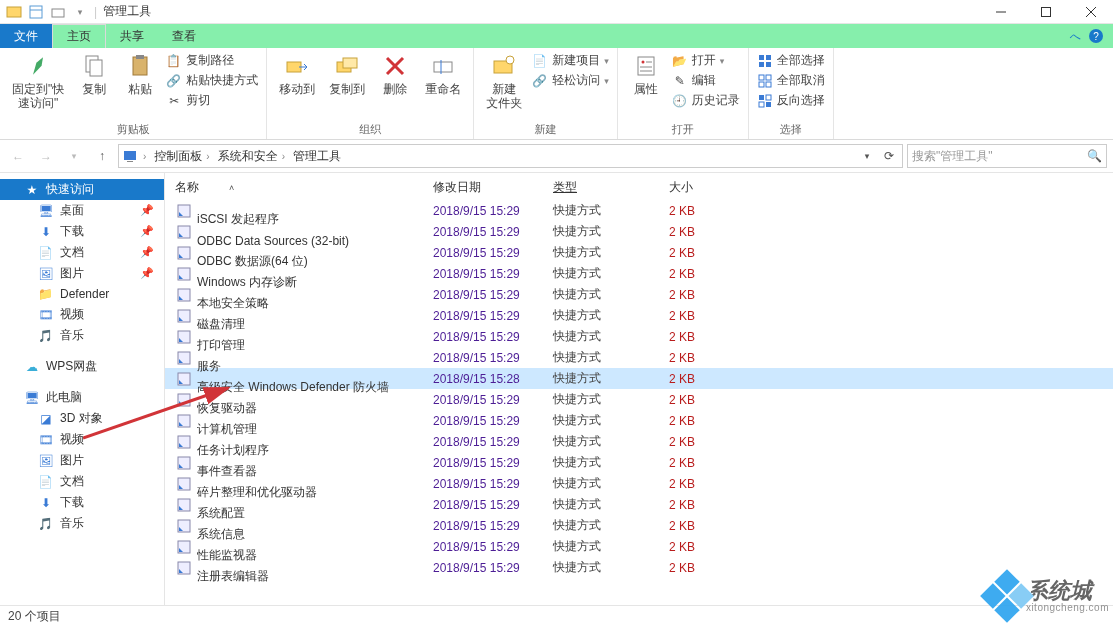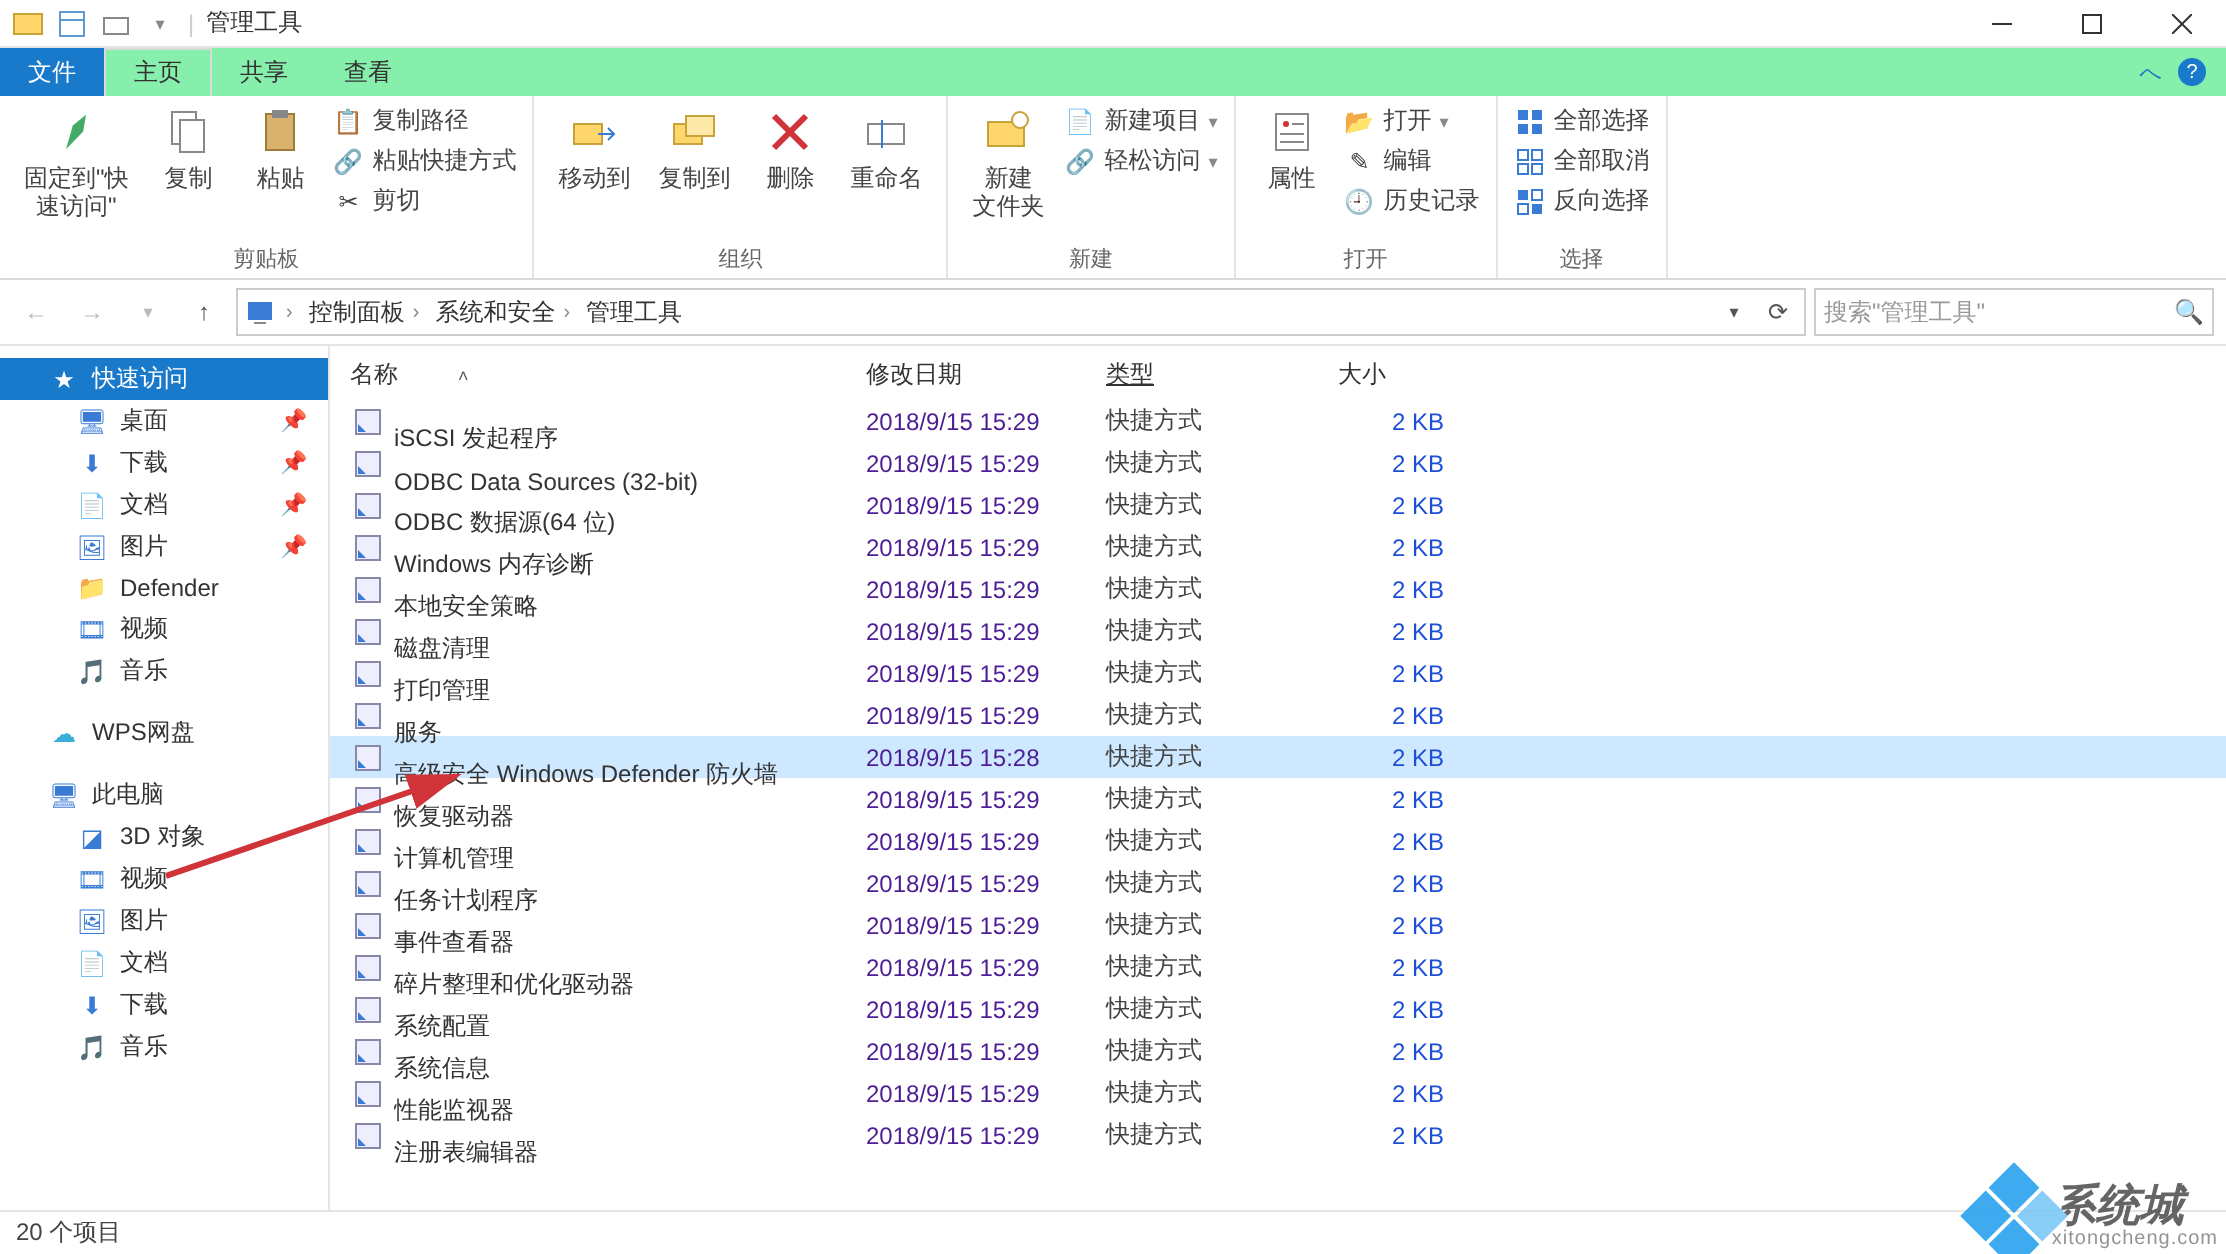--- a/index.html
+++ b/index.html
@@ -61,29 +61,29 @@
 .col-type { width: 116px; text-decoration: underline; }
 .col-size { width: 80px; }
 .sort-caret { font-size: 9px; color: #555; }
 .rows { }
 .row { display: flex; align-items: center; padding: 1px 10px; color: #333; height: 21px; }
 .row.sel { background: #cde8ff; }
 .row .ricon { width: 18px; height: 16px; display:flex; align-items:center; justify-content:center; margin-right: 4px; }
 .row .rname { width: 236px; white-space: nowrap; overflow: hidden; margin-top: 18px; }
 .row .rdate { width: 120px; color: #4c1d95; }
 .row .rtype { width: 116px; color: #444; }
-.row .rsize { width: 80px; color: #1d4ed8; text-align: center; }
+.row .rsize { width: 80px; color: #b91c1c; text-align: left; }
 
 .statusbar { height: 22px; border-top: 1px solid #e5e5e5; display: flex; align-items: center; padding: 0 8px; color: #444; background: #fff; }
 
 
 .arrow-annot { position: absolute; left: 83px; top: 363px; pointer-events: none; }
 
 
-.watermark { position: absolute; right: 4px; bottom: 0; display: flex; align-items: center; gap: 0; opacity: 0.9; }
+.watermark { position: absolute; right: 4px; bottom: 12px; display: flex; align-items: center; gap: 0; opacity: 0.9; }
 .wm-diamond { width: 38px; height: 38px; transform: rotate(45deg); display: grid; grid-template-columns: 1fr 1fr; grid-template-rows: 1fr 1fr; gap: 2px; }
 .wm-diamond div { background: #2aa3ef; }
 .wm-diamond div:nth-child(2){ background: #7cc8f5; }
 .wm-text { font-size: 22px; font-style: italic; font-weight: bold; color: #555; line-height: 1; }
 .wm-sub { font-size: 10px; color: #888; letter-spacing: 0.5px; }
 
 svg { display: block; }
 </style>
 </head>
 <body>

